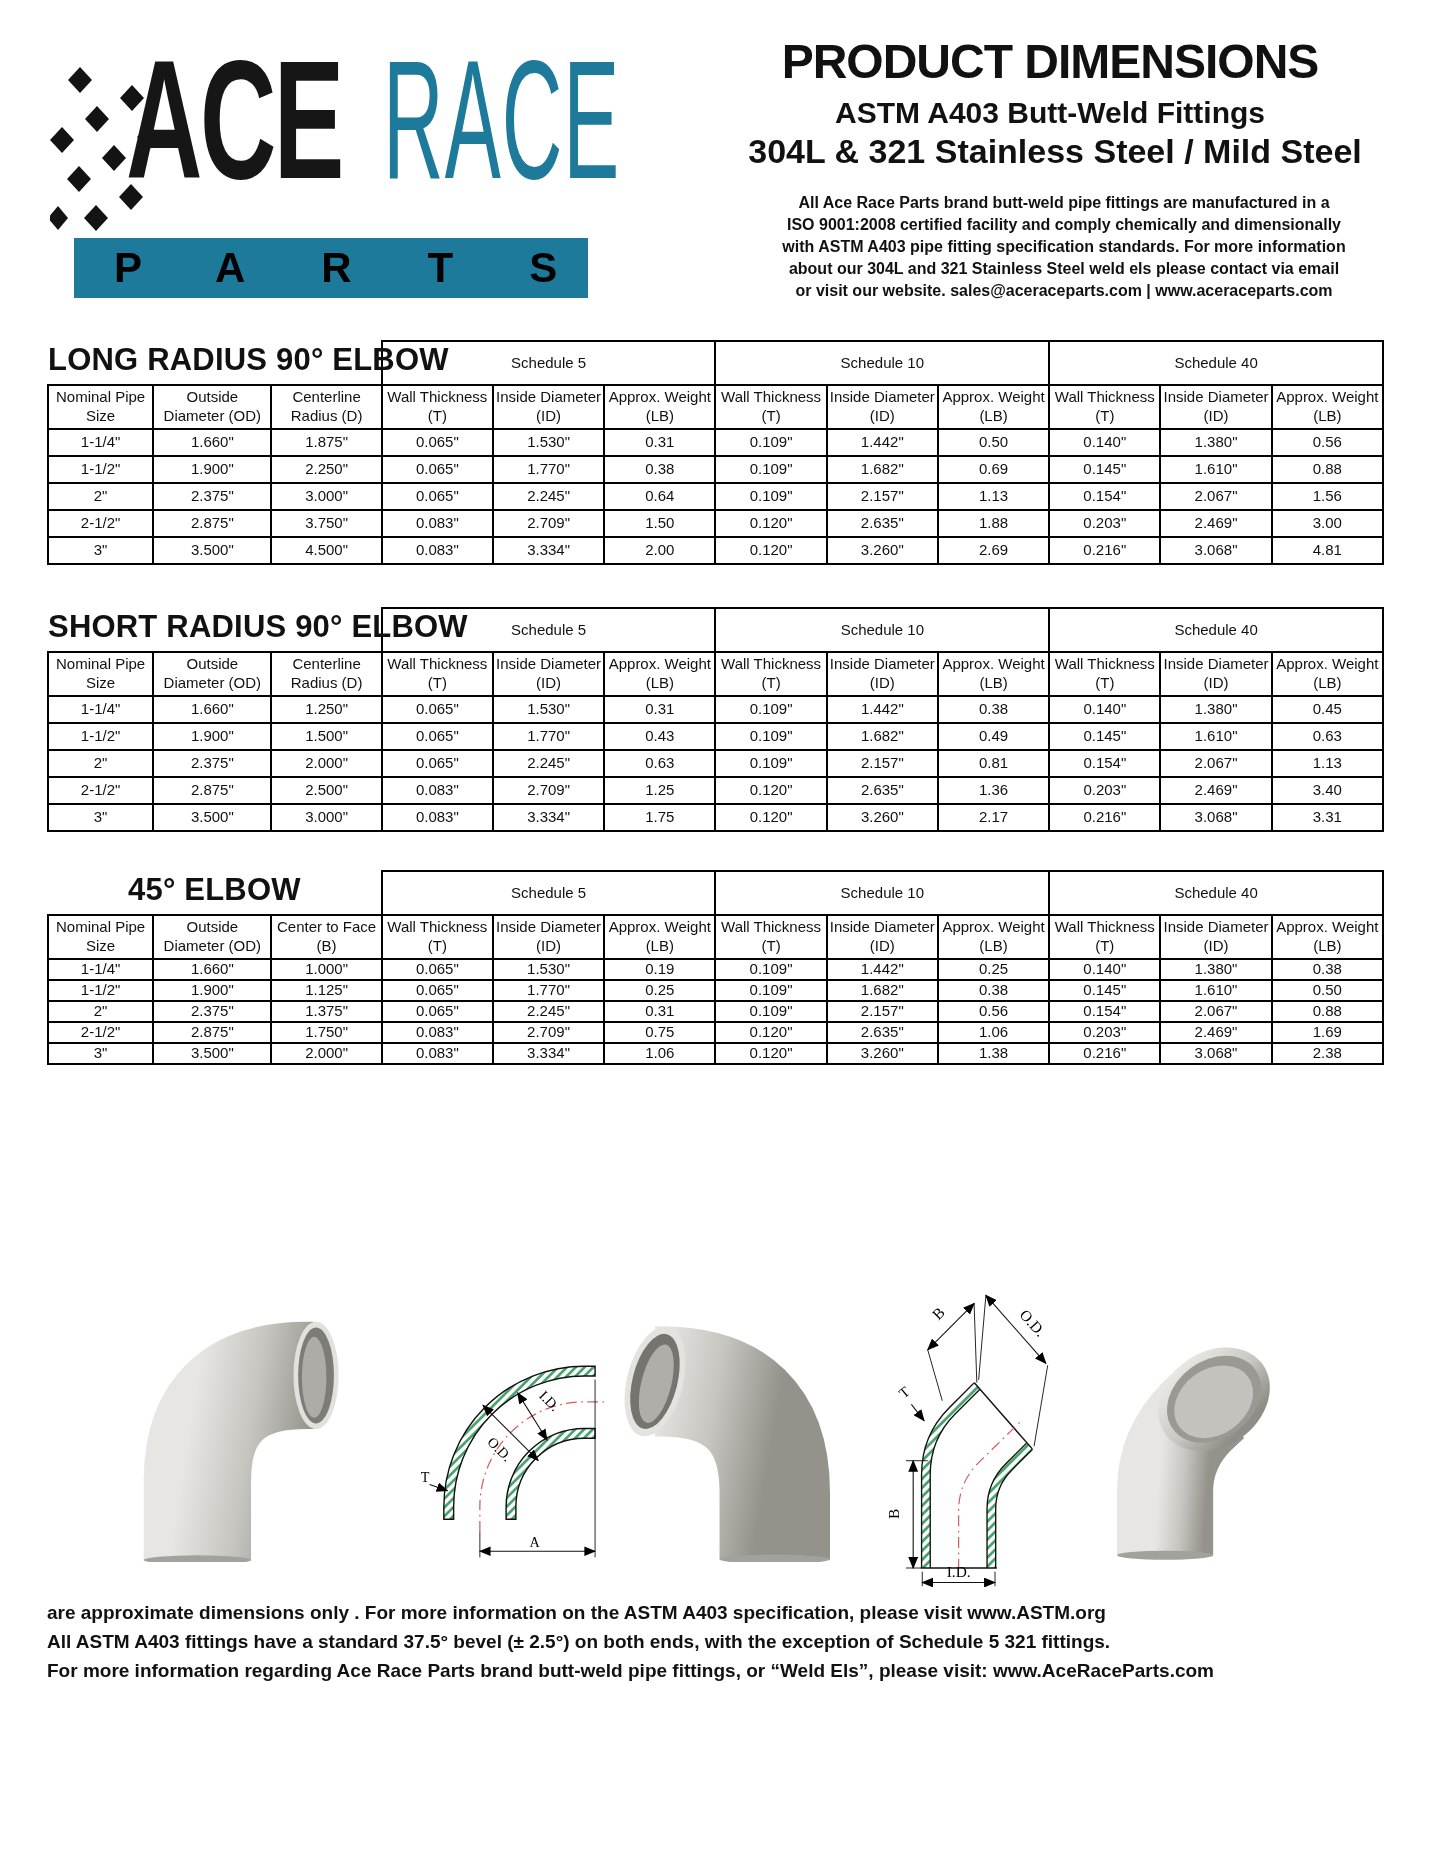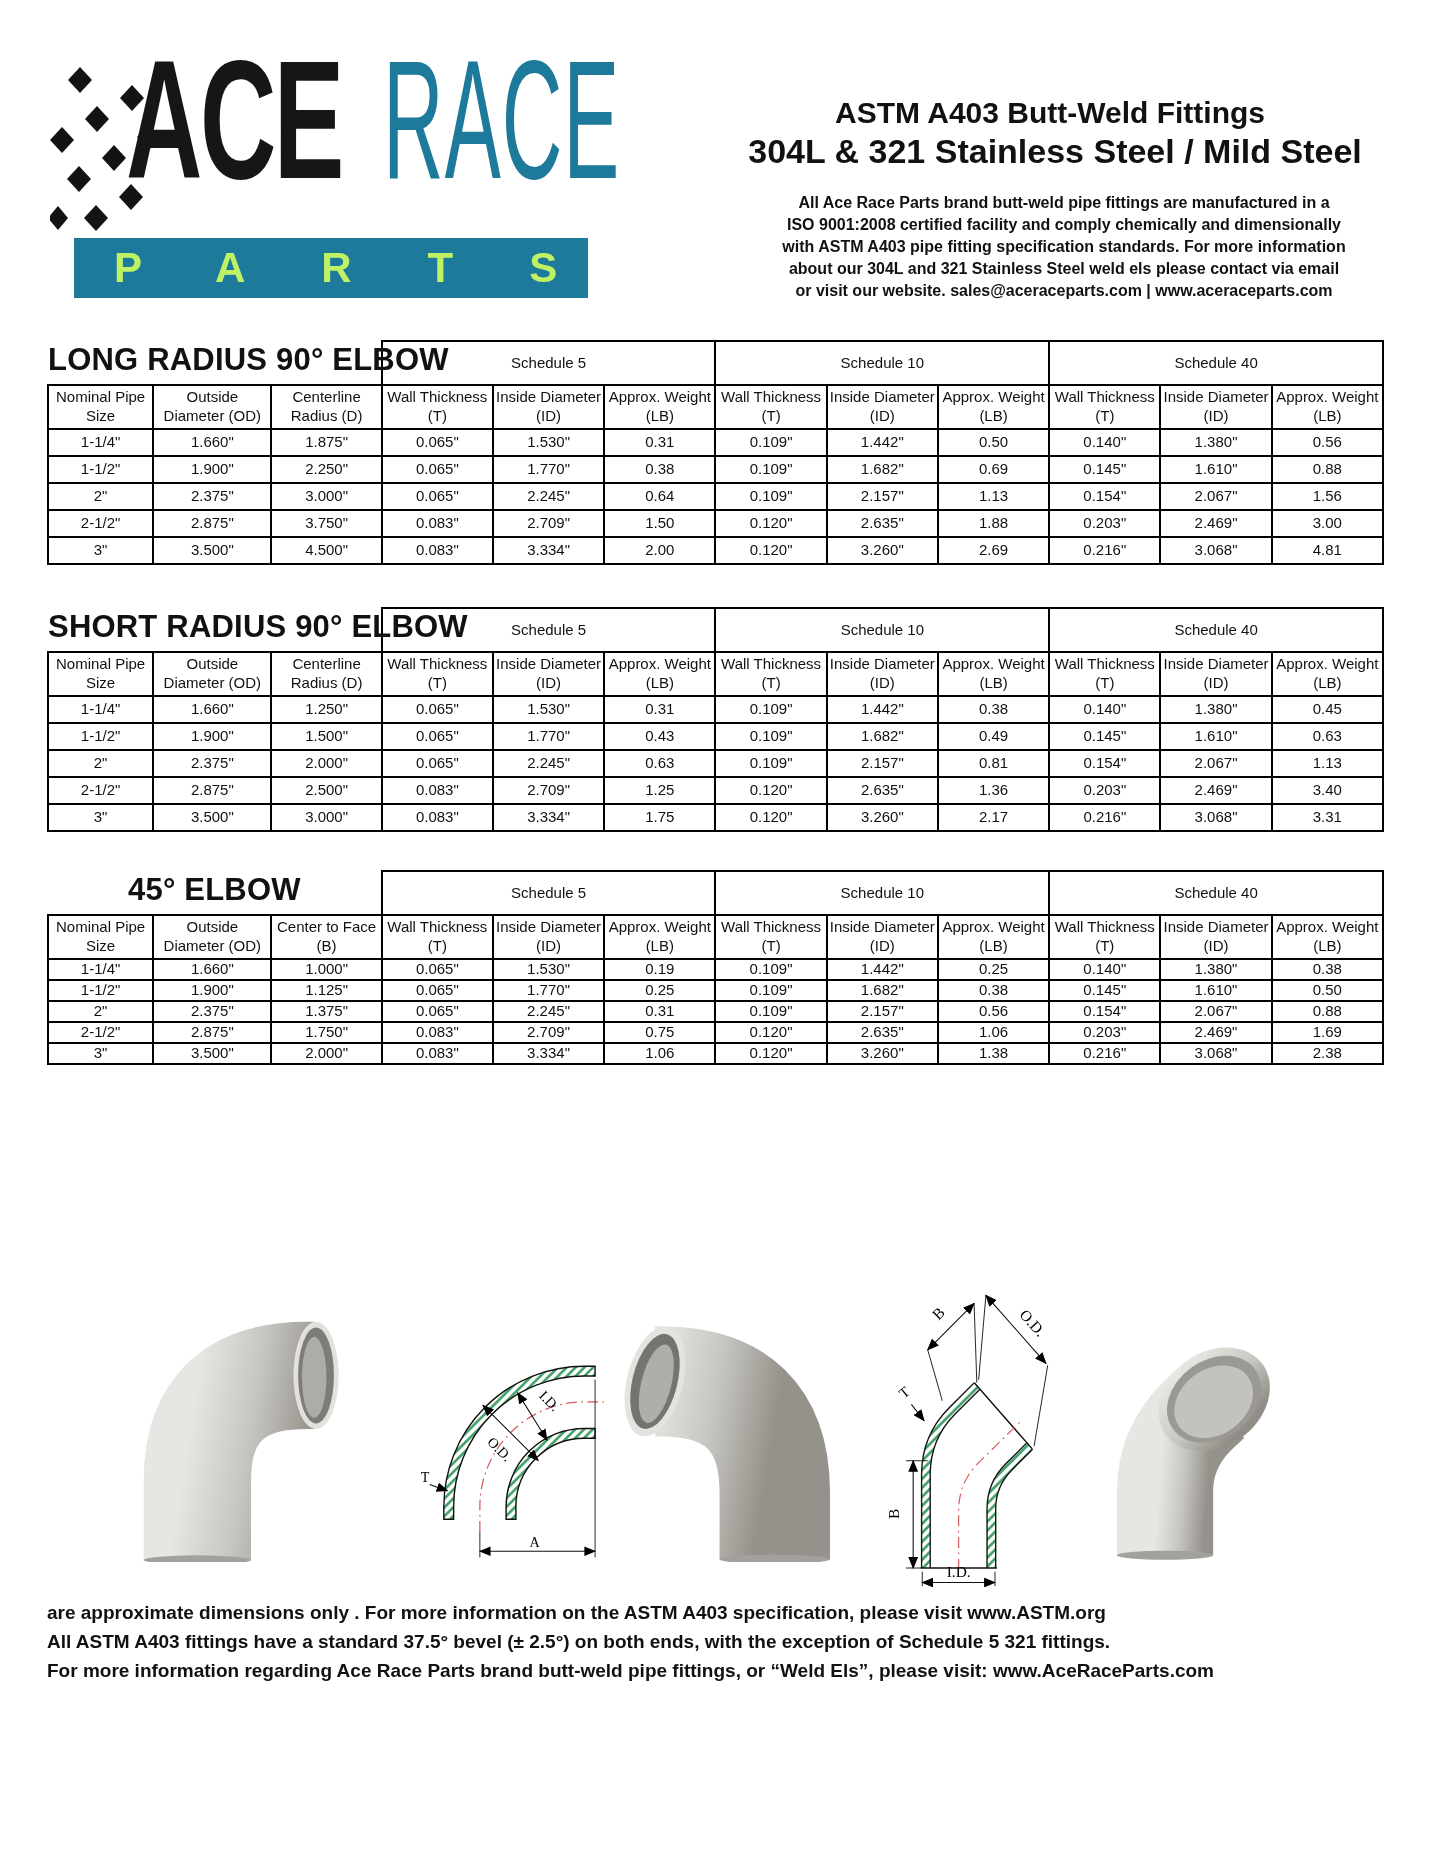--- a/index.html
+++ b/index.html
@@ -7,21 +7,21 @@
   #page{position:relative;width:1440px;height:1863px;background:#ffffff;margin:0 auto;
         font-family:"Liberation Sans", sans-serif;color:#111;overflow:hidden;}
 
   
   .logo-flag{position:absolute;left:50px;top:66px;}
   .logo-ace{position:absolute;left:126px;top:36px;font-size:168px;line-height:1;font-weight:bold;
             color:#161616;transform:scaleX(.63);transform-origin:left top;letter-spacing:-4px;}
   .logo-race{position:absolute;left:383px;top:36px;font-size:168px;line-height:1;font-weight:normal;
              color:var(--teal);transform:scaleX(.50);transform-origin:left top;letter-spacing:2px;}
   .logo-partsbar{position:absolute;left:74px;top:238px;width:514px;height:60px;background:var(--teal);
-                 color:#bef264;font-size:42px;font-weight:bold;line-height:60px;letter-spacing:76px;
+                 color:#000000;font-size:42px;font-weight:bold;line-height:60px;letter-spacing:76px;
                  padding-left:40px;box-sizing:border-box;overflow:hidden;white-space:nowrap;}
 
   
   .hdr-title{position:absolute;left:760px;top:34px;width:580px;text-align:center;
              font-size:48px;font-weight:bold;letter-spacing:-1px;}
   .hdr-sub1{position:absolute;left:760px;top:96px;width:580px;text-align:center;
             font-size:30px;font-weight:bold;}
   .hdr-sub2{position:absolute;left:730px;top:132px;width:650px;text-align:center;
             font-size:34px;font-weight:bold;}
   .hdr-intro{position:absolute;left:764px;top:192px;width:600px;font-size:16px;font-weight:bold;
@@ -87,20 +87,21 @@
         <polygon points="81,118 93,131 81,144 69,131"></polygon>
         <polygon points="46,139 58,152 46,165 34,152"></polygon>
         <polygon points="8,140 18,152 8,164 -2,152"></polygon>
       </g>
     </svg>
   </div>
   <div class="logo-ace">ACE</div>
   <div class="logo-race">RACE</div>
   <div class="logo-partsbar">PARTS</div>
 
+  <div class="hdr-title">PRODUCT DIMENSIONS</div>
   <div class="hdr-sub1">ASTM A403 Butt-Weld Fittings</div>
   <div class="hdr-sub2">304L &amp; 321 Stainless Steel / Mild Steel</div>
   <div class="hdr-intro">All Ace Race Parts brand butt-weld pipe fittings are manufactured in a
 ISO 9001:2008 certified facility and comply chemically and dimensionally
 with ASTM A403 pipe fitting specification standards. For more information
 about our 304L and 321 Stainless Steel weld els please contact via email
 or visit our website. sales@aceraceparts.com | www.aceraceparts.com</div>
 
   <div class="tbl-wrap" style="top:340px">
     <table class="dim-table">

